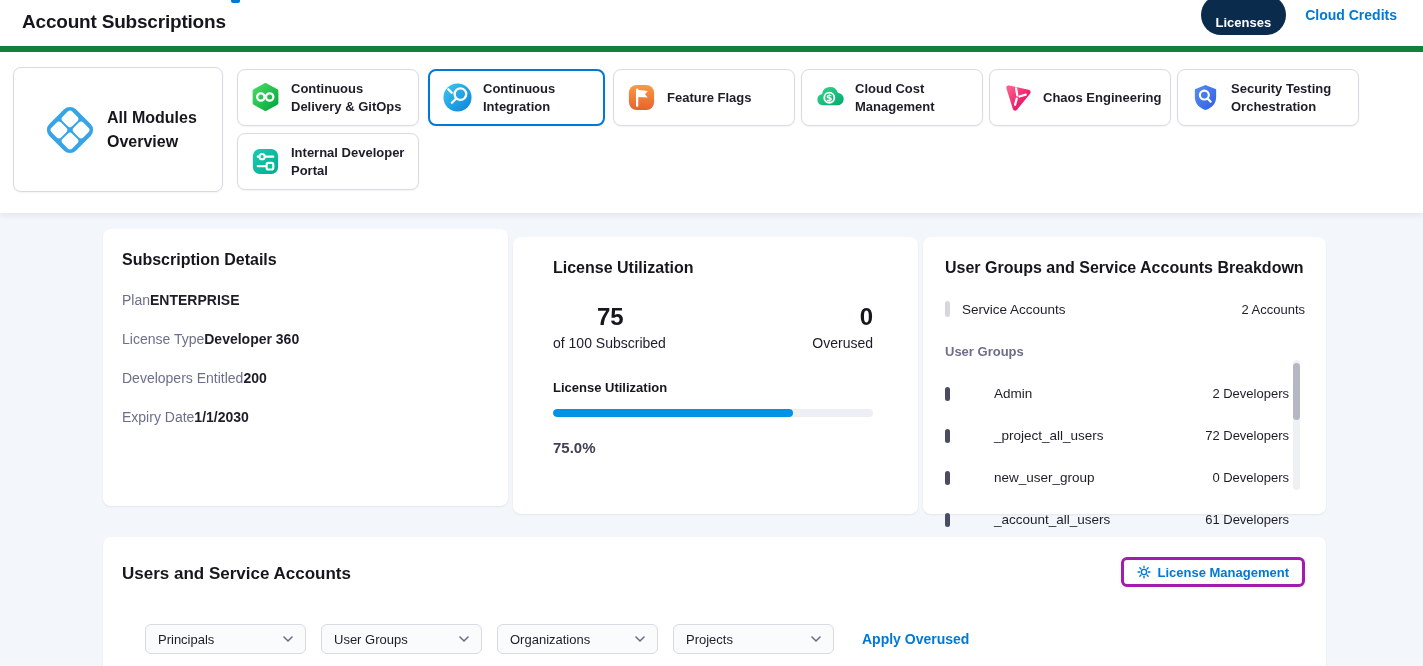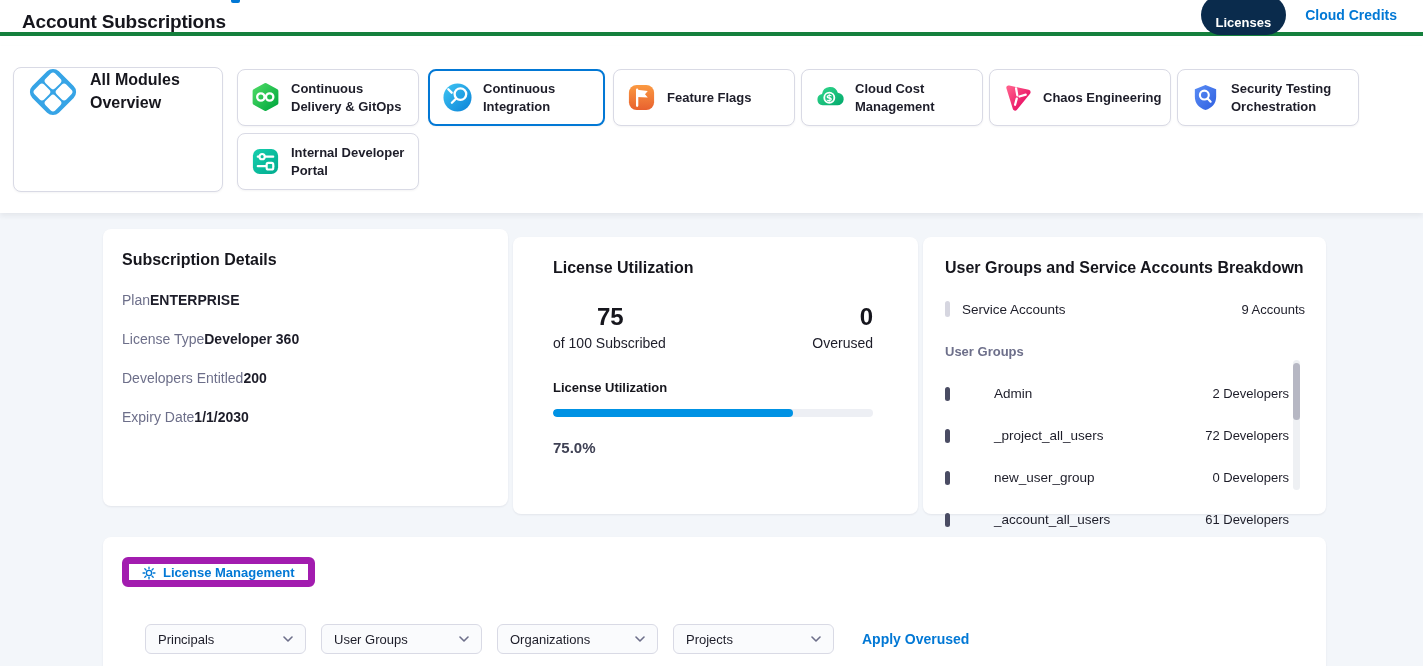--- a/index.html
+++ b/index.html
@@ -2,38 +2,38 @@
 <html><head>
 <meta charset="utf-8">
 <style>
   * { margin:0; padding:0; box-sizing:border-box; }
   html,body { width:1423px; height:666px; overflow:hidden; }
   body {
     font-family:"Liberation Sans","DejaVu Sans",sans-serif;
     background:#fff; color:#1d1d29; position:relative;
   }
   
-  .header { position:absolute; left:0; top:0; width:1423px; height:36px;
-    background:#fff; border-bottom:4px solid #15803d; z-index:5; }
+  .header { position:absolute; left:0; top:0; width:1423px; height:52px;
+    background:#fff; border-bottom:6px solid #15803d; z-index:5; }
   .nav-sliver { position:absolute; left:231px; top:0; width:9px; height:3px;
     background:#0278d5; border-radius:0 0 2px 2px; }
   .page-title { position:absolute; left:22px; top:11px; font-size:19px;
     font-weight:700; color:#16161d; letter-spacing:-0.2px; }
   .header-right { position:absolute; right:26px; top:0; height:30px;
     display:flex; align-items:center; gap:19px; }
   .licenses-pill { background:#0a2b4c; color:#fff; font-size:13px; font-weight:600;
     border:none; border-radius:99px; padding:20px 15px; height:23px; line-height:15px;
     cursor:pointer; }
   .cloud-credits { color:#0278d5; font-size:14px; font-weight:600; cursor:pointer; }
   
   .module-bar { position:absolute; left:0; top:46px; width:1423px; height:167px;
     background:#fff; box-shadow:0 3px 5px rgba(40,41,61,.07); z-index:4; }
   .overview-card { position:absolute; left:13px; top:21px; width:210px; height:125px;
     background:#fff; border:1px solid #d9dae5; border-radius:8px; cursor:pointer;
-    display:flex; align-items:flex-start; padding-left:15px; gap:13px;
+    display:flex; align-items:center; padding-left:32px; gap:13px;
     box-shadow:0 1px 2px rgba(40,41,61,.05); }
   .overview-label { font-size:16px; font-weight:700; color:#16161d; width:100px;
     line-height:1.45; }
   .mod-card { position:absolute; height:57px; width:182px; background:#fff;
     border:1px solid #d9dae5; border-radius:8px; cursor:pointer;
     display:flex; align-items:center; padding-left:12px; gap:10px;
     box-shadow:0 1px 2px rgba(40,41,61,.05); }
   .mod-card.selected { border:2px solid #0278d5; }
   .mod-label { font-size:13px; font-weight:600; color:#1d1d29; line-height:1.35;
     padding-right:8px; }
@@ -73,21 +73,21 @@
   .bd-group-row { display:flex; align-items:center; margin-top:27px; padding-right:16px;gap:32px; }
   .bd-group-row .bd-marker { width:5px; height:14px; background:#4a4c63; }
   .bd-scrollbar { position:absolute; right:26px; top:123px; width:7px; height:130px;
     background:#eef0f3; border-radius:4px; cursor:pointer; }
   .bd-thumb { position:absolute; left:0; top:3px; width:7px; height:57px;
     background:#b6b7c3; border-radius:4px; }
   
   #card-users { left:103px; top:537px; width:1223px; height:180px; padding:20px 21px 0 19px; }
   .users-head { display:flex; align-items:flex-start; justify-content:space-between; }
   .users-title { font-size:17px; font-weight:700; color:#16161d; margin-top:7px; }
-  .lm-btn { display:flex; align-items:flex-end; gap:7px; border:7px solid #a21caf;
+  .lm-btn { display:flex; align-items:center; gap:7px; border:3px solid #a21caf;
     background:#fff; color:#0278d5; font-size:13px; font-weight:600;
     border-radius:6px; height:30px; padding:0 13px; cursor:pointer;
     font-family:"Liberation Sans","DejaVu Sans",sans-serif; }
   .filters-row { display:flex; align-items:center; margin-top:37px; margin-left:23px; }
   .filter-dd { width:161px; height:30px; border:1px solid #d9dae5; border-radius:6px;
     background:#fafbfd; display:flex; align-items:center; padding:0 12px;
     font-size:13px; color:#1d1d29; cursor:pointer; margin-right:15px; }
   .filter-dd .chev { margin-left:auto; display:flex; }
   .apply-filters { color:#0278d5; font-size:14px; font-weight:700; cursor:pointer;
     margin-left:13px; }
@@ -275,21 +275,21 @@
     <div class="bar-fill" style="width: 75%; background: rgb(0, 146, 228);"></div>
   </div>
   <div class="util-pct">75.0%</div>
 </div>
 
 <div class="card" id="card-breakdown">
   <div class="card-title">User Groups and Service Accounts Breakdown</div>
   <div class="bd-row">
     <span class="bd-marker"></span>
     <span class="bd-name">Service Accounts</span>
-    <span class="bd-val">9 Accounts</span>
+    <span class="bd-val">2 Accounts</span>
   </div>
   <div class="bd-subhead">User Groups</div>
 
   <div class="bd-group-row">
     <span class="bd-marker"></span>
     <span class="bd-name">Admin</span>
     <span class="bd-val">2 Developers</span>
   </div>
   <div class="bd-group-row">
     <span class="bd-marker"></span>
@@ -307,20 +307,21 @@
     <span class="bd-val">61 Developers</span>
   </div>
 
   <div class="bd-scrollbar">
     <div class="bd-thumb"></div>
   </div>
 </div>
 
 <div class="card" id="card-users">
   <div class="users-head">
+    <div class="users-title">Users and Service Accounts</div>
     <button class="lm-btn">
       <span style="display:flex">
         <svg viewBox="0 0 16 16" width="14" height="14">
           <g stroke="#0278d5" stroke-width="1.5" stroke-linecap="round">
             <line x1="8" y1="1.2" x2="8" y2="3.2"></line>
               <line x1="8" y1="12.8" x2="8" y2="14.8"></line>
             <line x1="1.2" y1="8" x2="3.2" y2="8"></line>
               <line x1="12.8" y1="8" x2="14.8" y2="8"></line>
             <line x1="3.2" y1="3.2" x2="4.6" y2="4.6"></line>
               <line x1="11.4" y1="11.4" x2="12.8" y2="12.8"></line>

